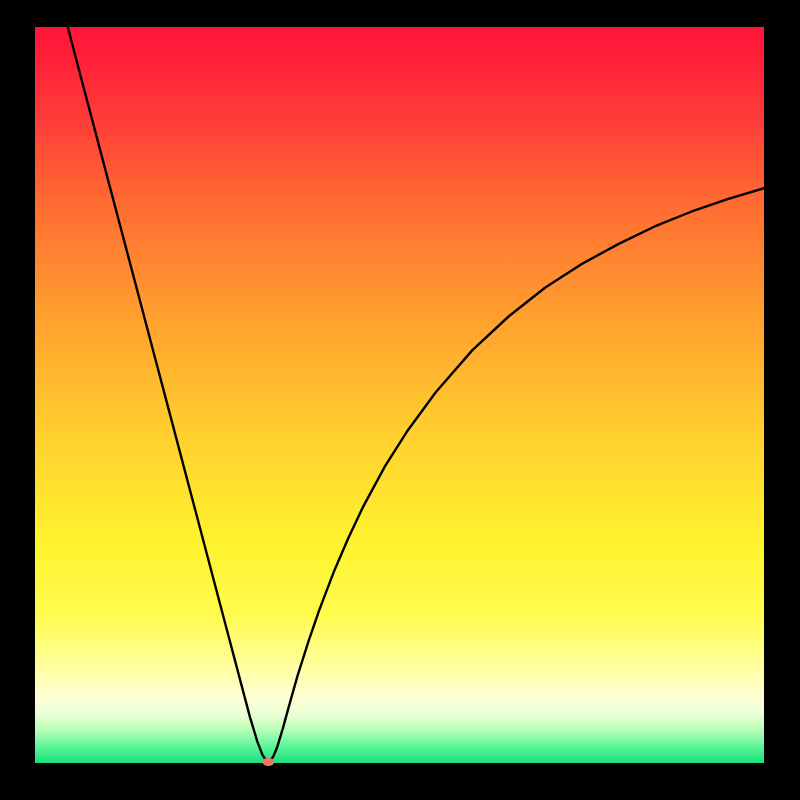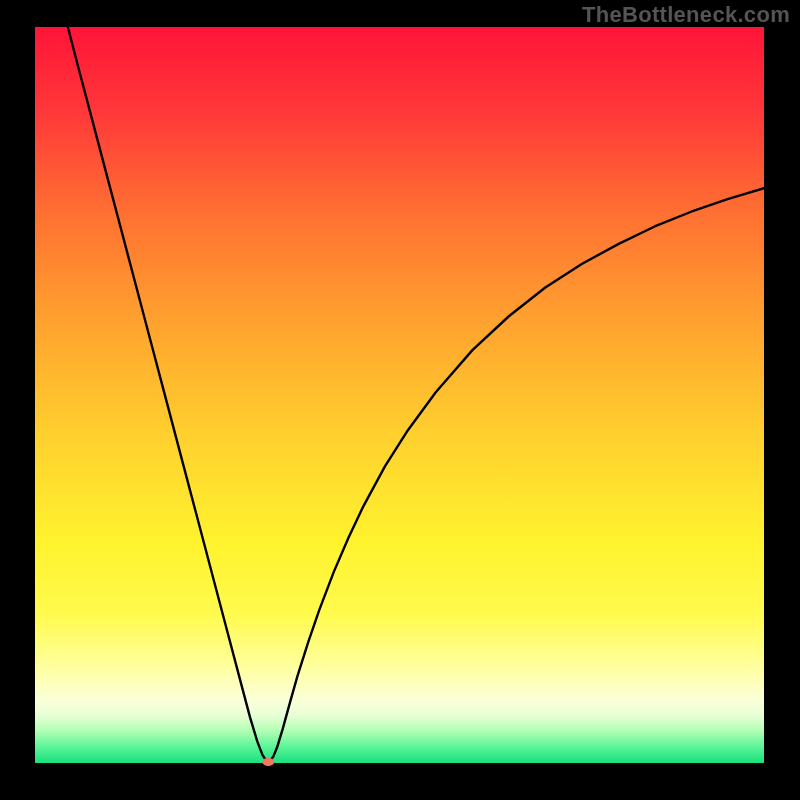--- a/index.html
+++ b/index.html
@@ -34,21 +34,20 @@
     left: 0;
     width: 800px;
     height: 800px;
     display: block;
   }
 </style>
 </head>
 <body>
 
 <div class="frame">
-  <div class="watermark">TheBottleneck.com</div>
 
   <svg class="plot" viewBox="0 0 800 800">
     <defs>
       <linearGradient id="bg-grad" x1="0" y1="0" x2="0" y2="1">
           <stop offset="0.00%" stop-color="#ff1438"></stop>
           <stop offset="12.00%" stop-color="#ff3a39"></stop>
           <stop offset="25.00%" stop-color="#ff6f32"></stop>
           <stop offset="40.00%" stop-color="#ffa22f"></stop>
           <stop offset="55.00%" stop-color="#ffcf2e"></stop>
           <stop offset="70.00%" stop-color="#fff32e"></stop>

